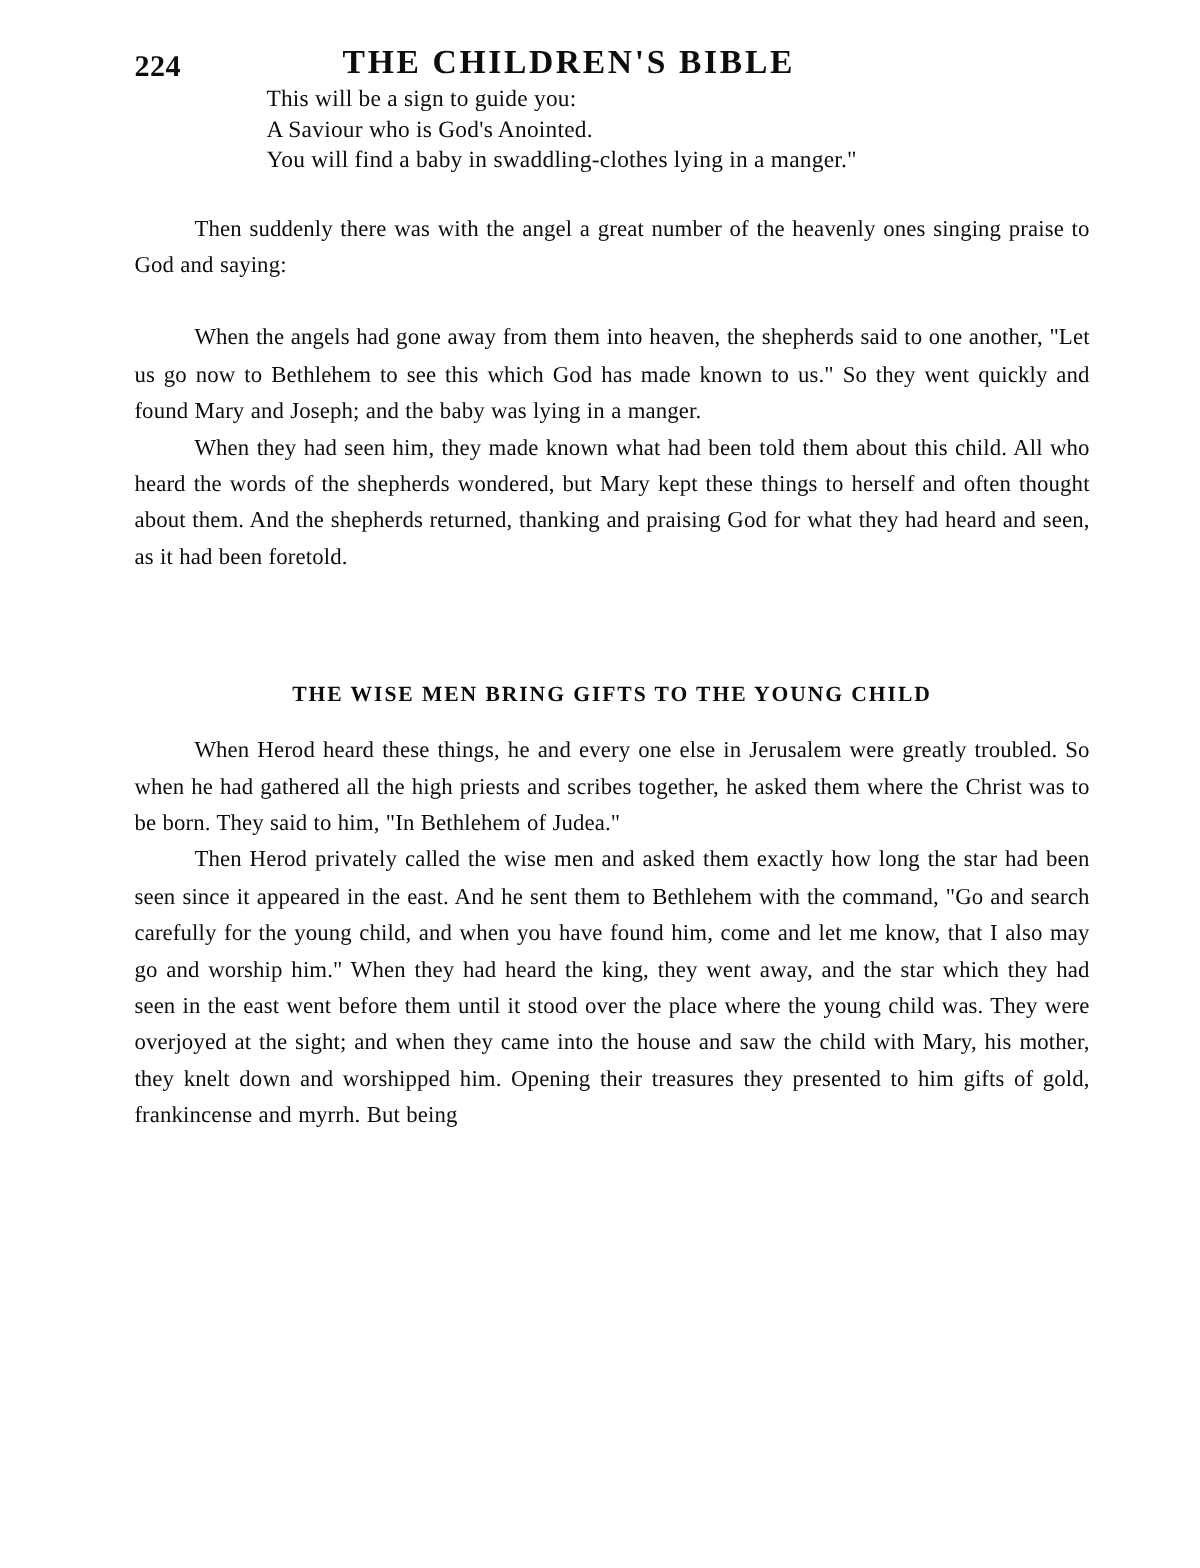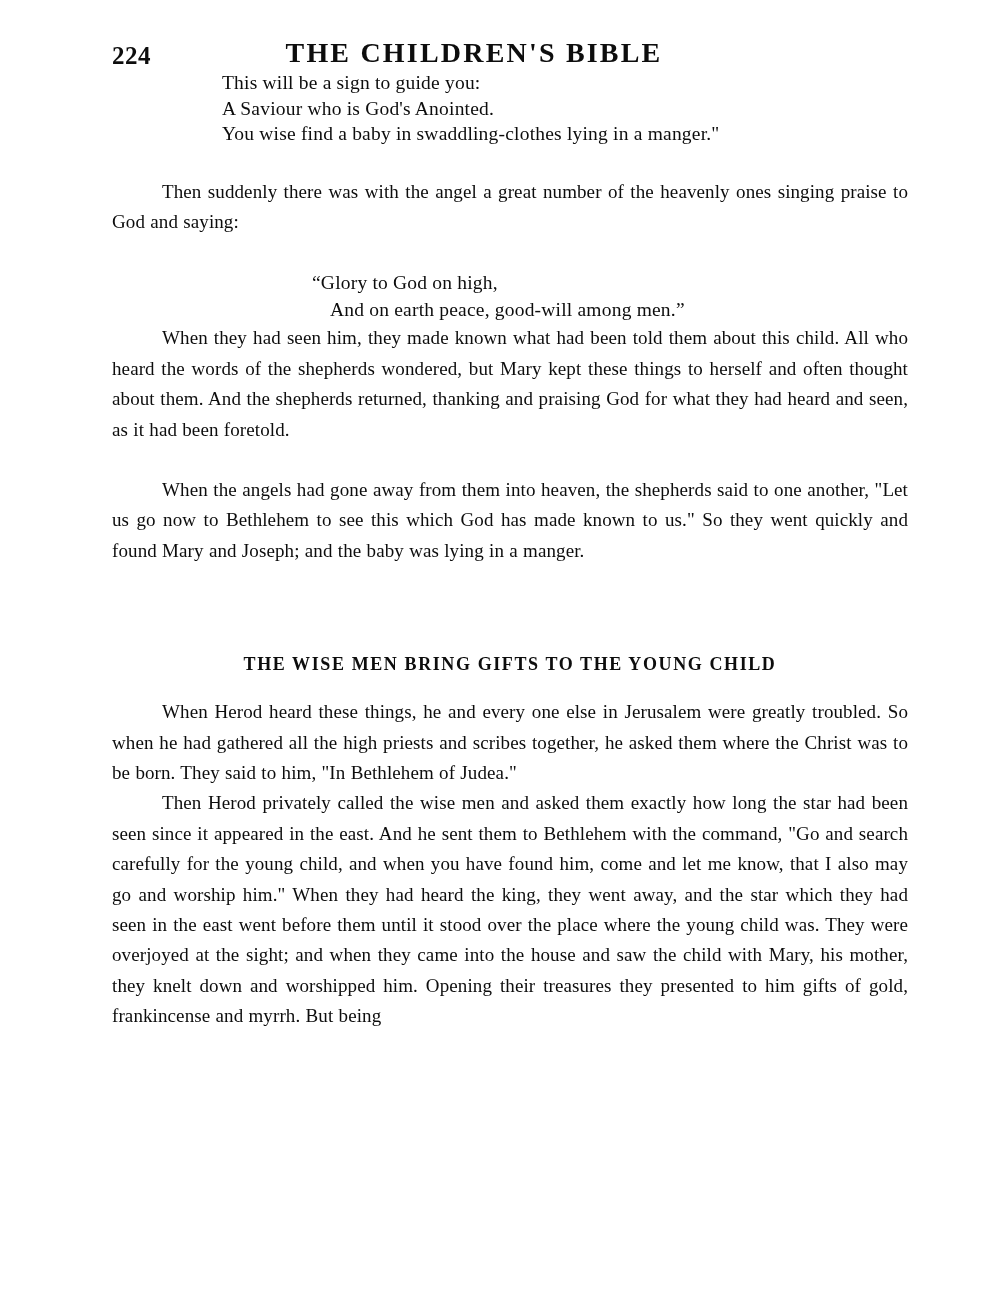--- a/index.html
+++ b/index.html
@@ -103,33 +103,29 @@
   <div class="header-row">
     <div class="folio">224</div>
     <div class="running-head">THE CHILDREN'S BIBLE</div>
   </div>
 
   <div class="body-block">
 
     <div class="verse-block">
       <div class="verse-line">This will be a sign to guide you:</div>
       <div class="verse-line">A Saviour who is God's Anointed.</div>
-      <div class="verse-line">You wise find a baby in swaddling-clothes lying in a manger."</div>
+      <div class="verse-line">You will find a baby in swaddling-clothes lying in a manger."</div>
     </div>
 
     <p class="para gap-para" style="margin-top:30px;">Then suddenly there was with the angel a great number of the heavenly ones singing praise to God and saying:</p>
 
-    <div class="hymn-block">
-      <div>“Glory to God on high,</div>
-      <div class="hymn-line-2">And on earth peace, good-will among men.”</div>
-    </div>
+
+    <p class="para gap-para" style="margin-top:30px;">When the angels had gone away from them into heaven, the shepherds said to one another, "Let us go now to Bethlehem to see this which God has made known to us."  So they went quickly and found Mary and Joseph; and the baby was lying in a manger.</p>
 
     <p class="para">When they had seen him, they made known what had been told them about this child.  All who heard the words of the shepherds wondered, but Mary kept these things to herself and often thought about them.  And the shepherds returned, thanking and praising God for what they had heard and seen, as it had been foretold.</p>
-
-    <p class="para gap-para" style="margin-top:30px;">When the angels had gone away from them into heaven, the shepherds said to one another, "Let us go now to Bethlehem to see this which God has made known to us."  So they went quickly and found Mary and Joseph; and the baby was lying in a manger.</p>
 
     <div class="section-title">THE  WISE  MEN  BRING  GIFTS  TO  THE  YOUNG  CHILD</div>
 
 
     <p class="para">When Herod heard these things, he and every one else in Jerusalem were greatly troubled.  So when he had gathered all the high priests and scribes together, he asked them where the Christ was to be born.  They said to him, "In Bethlehem of Judea."</p>
 
     <p class="para">Then Herod privately called the wise men and asked them exactly how long the star had been seen since it appeared in the east. And he sent them to Bethlehem with the command, "Go and search carefully for the young child, and when you have found him, come and let me know, that I also may go and worship him."  When they had heard the king, they went away, and the star which they had seen in the east went before them until it stood over the place where the young child was.  They were overjoyed at the sight; and when they came into the house and saw the child with Mary, his mother, they knelt down and worshipped him.  Opening their treasures they presented to him gifts of gold, frankincense and myrrh.  But being</p>
 
   </div>
 </div>

